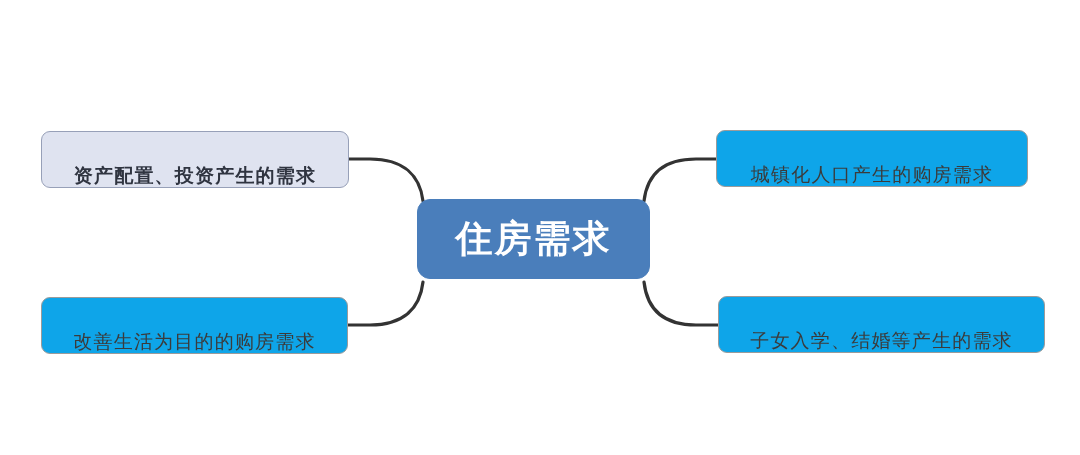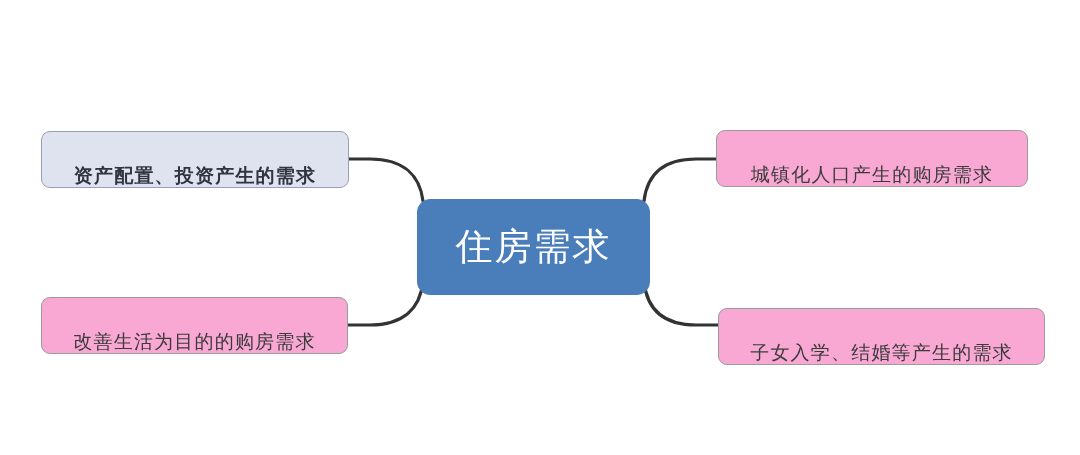--- a/index.html
+++ b/index.html
@@ -41,55 +41,56 @@
     text-align: center;
     line-height: 1.1;
     white-space: nowrap;
   }
 
   
   .node-central {
     left: 417px;
     top: 199px;
     width: 233px;
-    height: 96px;
+    height: 80px;
     background: #4a7ebb;
     border: 1px solid #4a7ebb;
     border-radius: 13px;
     color: #ffffff;
     font-size: 37px;
     letter-spacing: 2px;
+    font-weight: bold;
   }
 
   
   .node-branch {
     height: 57px;
     border-radius: 9px;
     font-size: 19px;
     letter-spacing: 1.2px;
     color: #3b3b3b;
     align-items: flex-end;
   }
 
   .fill-gray {
-    background: #f9a8d4;
+    background: #0ea5e9;
     border: 1.6px solid #9b9b9b;
   }
 
   .fill-lavender {
     background: #dfe3f0;
     border: 1.6px solid #97a0b8;
     font-weight: bold;
     color: #2f3440;
   }
 
   .node-tl { left: 41px;  top: 131px; width: 308px; }
   .node-tr { left: 716px; top: 130px; width: 312px; }
   .node-bl { left: 41px;  top: 297px; width: 307px; }
-  .node-br { left: 718px; top: 296px; width: 327px; margin-top: 12px; }
+  .node-br { left: 718px; top: 296px; width: 327px; }
 </style>
 </head>
 <body>
 
 <div id="canvas">
 
   <svg id="connectors" viewBox="0 0 1080 455" xmlns="http://www.w3.org/2000/svg">
 
     <path d="M 349 159 L 370 159 C 404 159 420 176 423 201" fill="none" stroke="#333333" stroke-width="3.2" stroke-linecap="round"></path>
     <path d="M 716 159 L 696 159 C 662 159 647 176 644 201" fill="none" stroke="#333333" stroke-width="3.2" stroke-linecap="round"></path>

